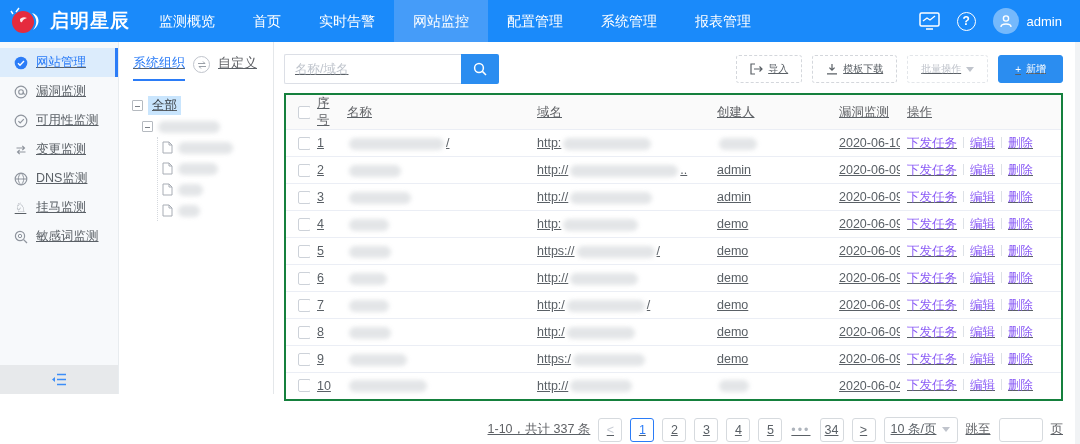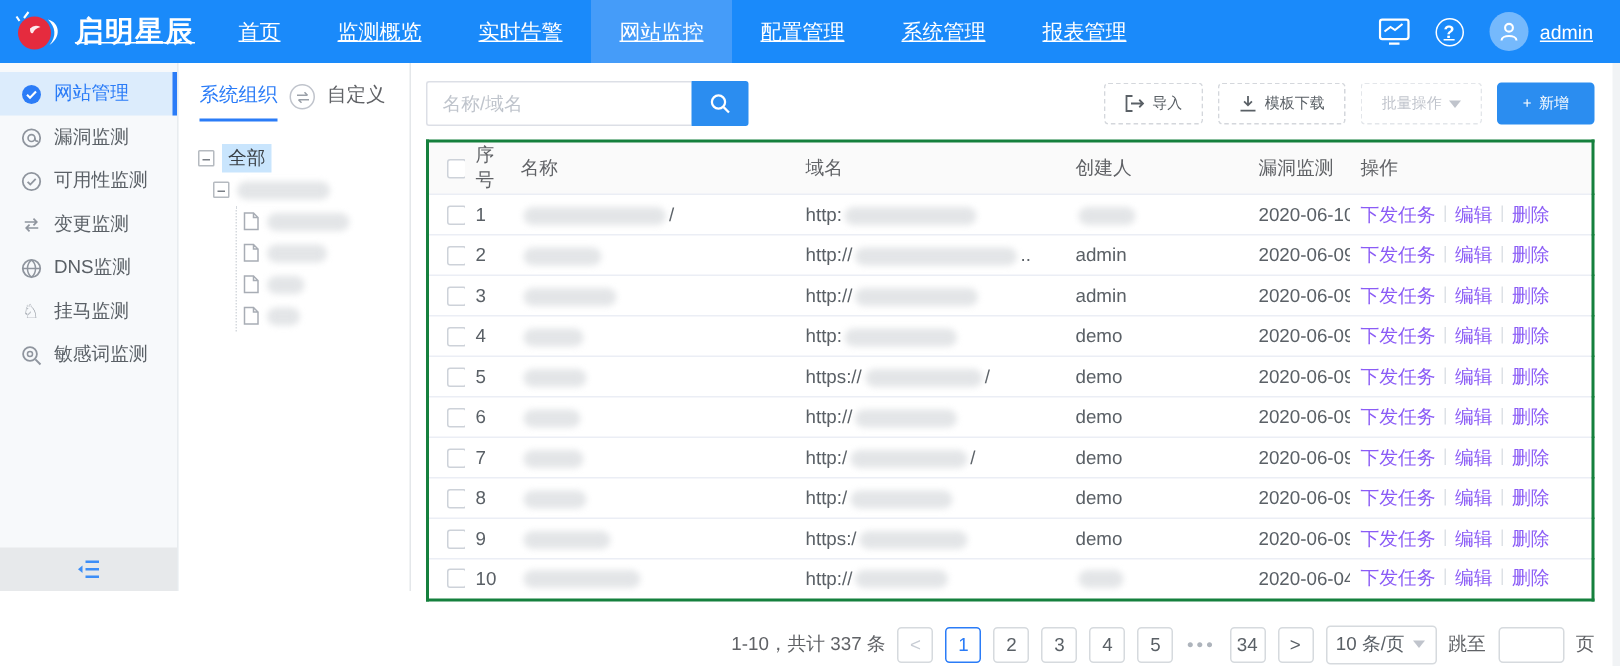--- a/index.html
+++ b/index.html
@@ -1,34 +1,34 @@
 <!DOCTYPE html>
 <html><head>
 <meta charset="utf-8">
 <style>
   * { margin:0; padding:0; box-sizing:border-box; }
   html,body { width:1080px; height:444px; overflow:hidden; background:#fff;
     font-family:"Liberation Sans","DejaVu Sans",sans-serif; font-size:12.5px; color:#5a6066; }
 
   
-  .topnav { height:42px; background:#1a8afa; display:flex; align-items:center; color:#fff; position:relative;text-decoration:underline; }
+  .topnav { height:42px; background:#1a8afa; display:flex; align-items:center; color:#fff; position:relative; }
   .logo { display:flex; align-items:center; gap:6px; padding:0 10px 0 10px; min-width:122px; }
   .logo-text { font-size:19px; font-weight:bold; letter-spacing:1px; white-space:nowrap; }
   .nav-items { display:flex; height:42px; }
   .nav-item { padding:0 19px; line-height:42px; font-size:14px; cursor:pointer; white-space:nowrap; }
   .nav-item.active { background:#459cf9; }
   .nav-right { margin-left:auto; display:flex; align-items:center; gap:17px; padding-right:18px; }
   .avatar { width:26px; height:26px; border-radius:50%; background:rgba(255,255,255,.4);
     display:flex; align-items:center; justify-content:center; }
   .help-badge { width:19px; height:19px; border:1.6px solid #fff; border-radius:50%;
     display:flex; align-items:center; justify-content:center; font-size:12px; font-weight:bold; }
   .user-name { font-size:13px; margin-left:-9px; }
 
   
-  .layout { display:flex; height:352px; position:relative; }
+  .layout { display:flex; height:352px; position:relative;text-decoration:underline; }
   .right-strip { position:absolute; right:0; top:0; width:5px; height:402px; background:#f1f3f5; }
 
   
   .sidebar { width:119px; background:#f7f9fb; border-right:1px solid #e8ecef; position:relative; padding-top:6px; }
   .side-item { height:29px; display:flex; align-items:center; gap:8px; padding-left:13px;
     font-size:12.5px; color:#5a6066; cursor:pointer; white-space:nowrap; }
   .side-item.active { background:#dcecfc; color:#2b7cf7; box-shadow:inset -3px 0 0 #2b7cf7; }
   .side-item .ic { width:15px; height:15px; display:flex; align-items:center; justify-content:center; flex:0 0 15px; }
   .glyph-ic { font-size:13px; line-height:1; color:#8f959e; }
   .side-footer { position:absolute; bottom:0; left:0; width:118px; height:29px; background:#e7e9eb;
@@ -101,22 +101,22 @@
   <div class="logo">
     <svg width="34" height="28" viewBox="0 0 34 28">
       <path d="M6 5 L9 1 M3 7 L1 4" stroke="#fff" stroke-width="1.4" fill="none"></path>
       <circle cx="13" cy="15" r="11" fill="#e52b3e"></circle>
       <path d="M10 12 q3 -3 7 -1 q-4 1 -5 4 q-2 1 -2 -3" fill="#fff" opacity=".9"></path>
       <path d="M22 6 c8 2 9 12 1 17 c5 -6 4 -12 -1 -17z" fill="#fff"></path>
     </svg>
     <span class="logo-text">启明星辰</span>
   </div>
   <nav class="nav-items">
+    <div class="nav-item">监测概览</div>
     <div class="nav-item">首页</div>
-    <div class="nav-item">监测概览</div>
     <div class="nav-item">实时告警</div>
     <div class="nav-item active">网站监控</div>
     <div class="nav-item">配置管理</div>
     <div class="nav-item">系统管理</div>
     <div class="nav-item">报表管理</div>
   </nav>
   <div class="nav-right">
     <svg width="21" height="18" viewBox="0 0 21 18">
       <rect x="1" y="1" width="19" height="13" rx="1.5" fill="none" stroke="#fff" stroke-width="1.5"></rect>
       <path d="M4 9 l4 -3 3 2 5 -4" fill="none" stroke="#fff" stroke-width="1.4"></path>

